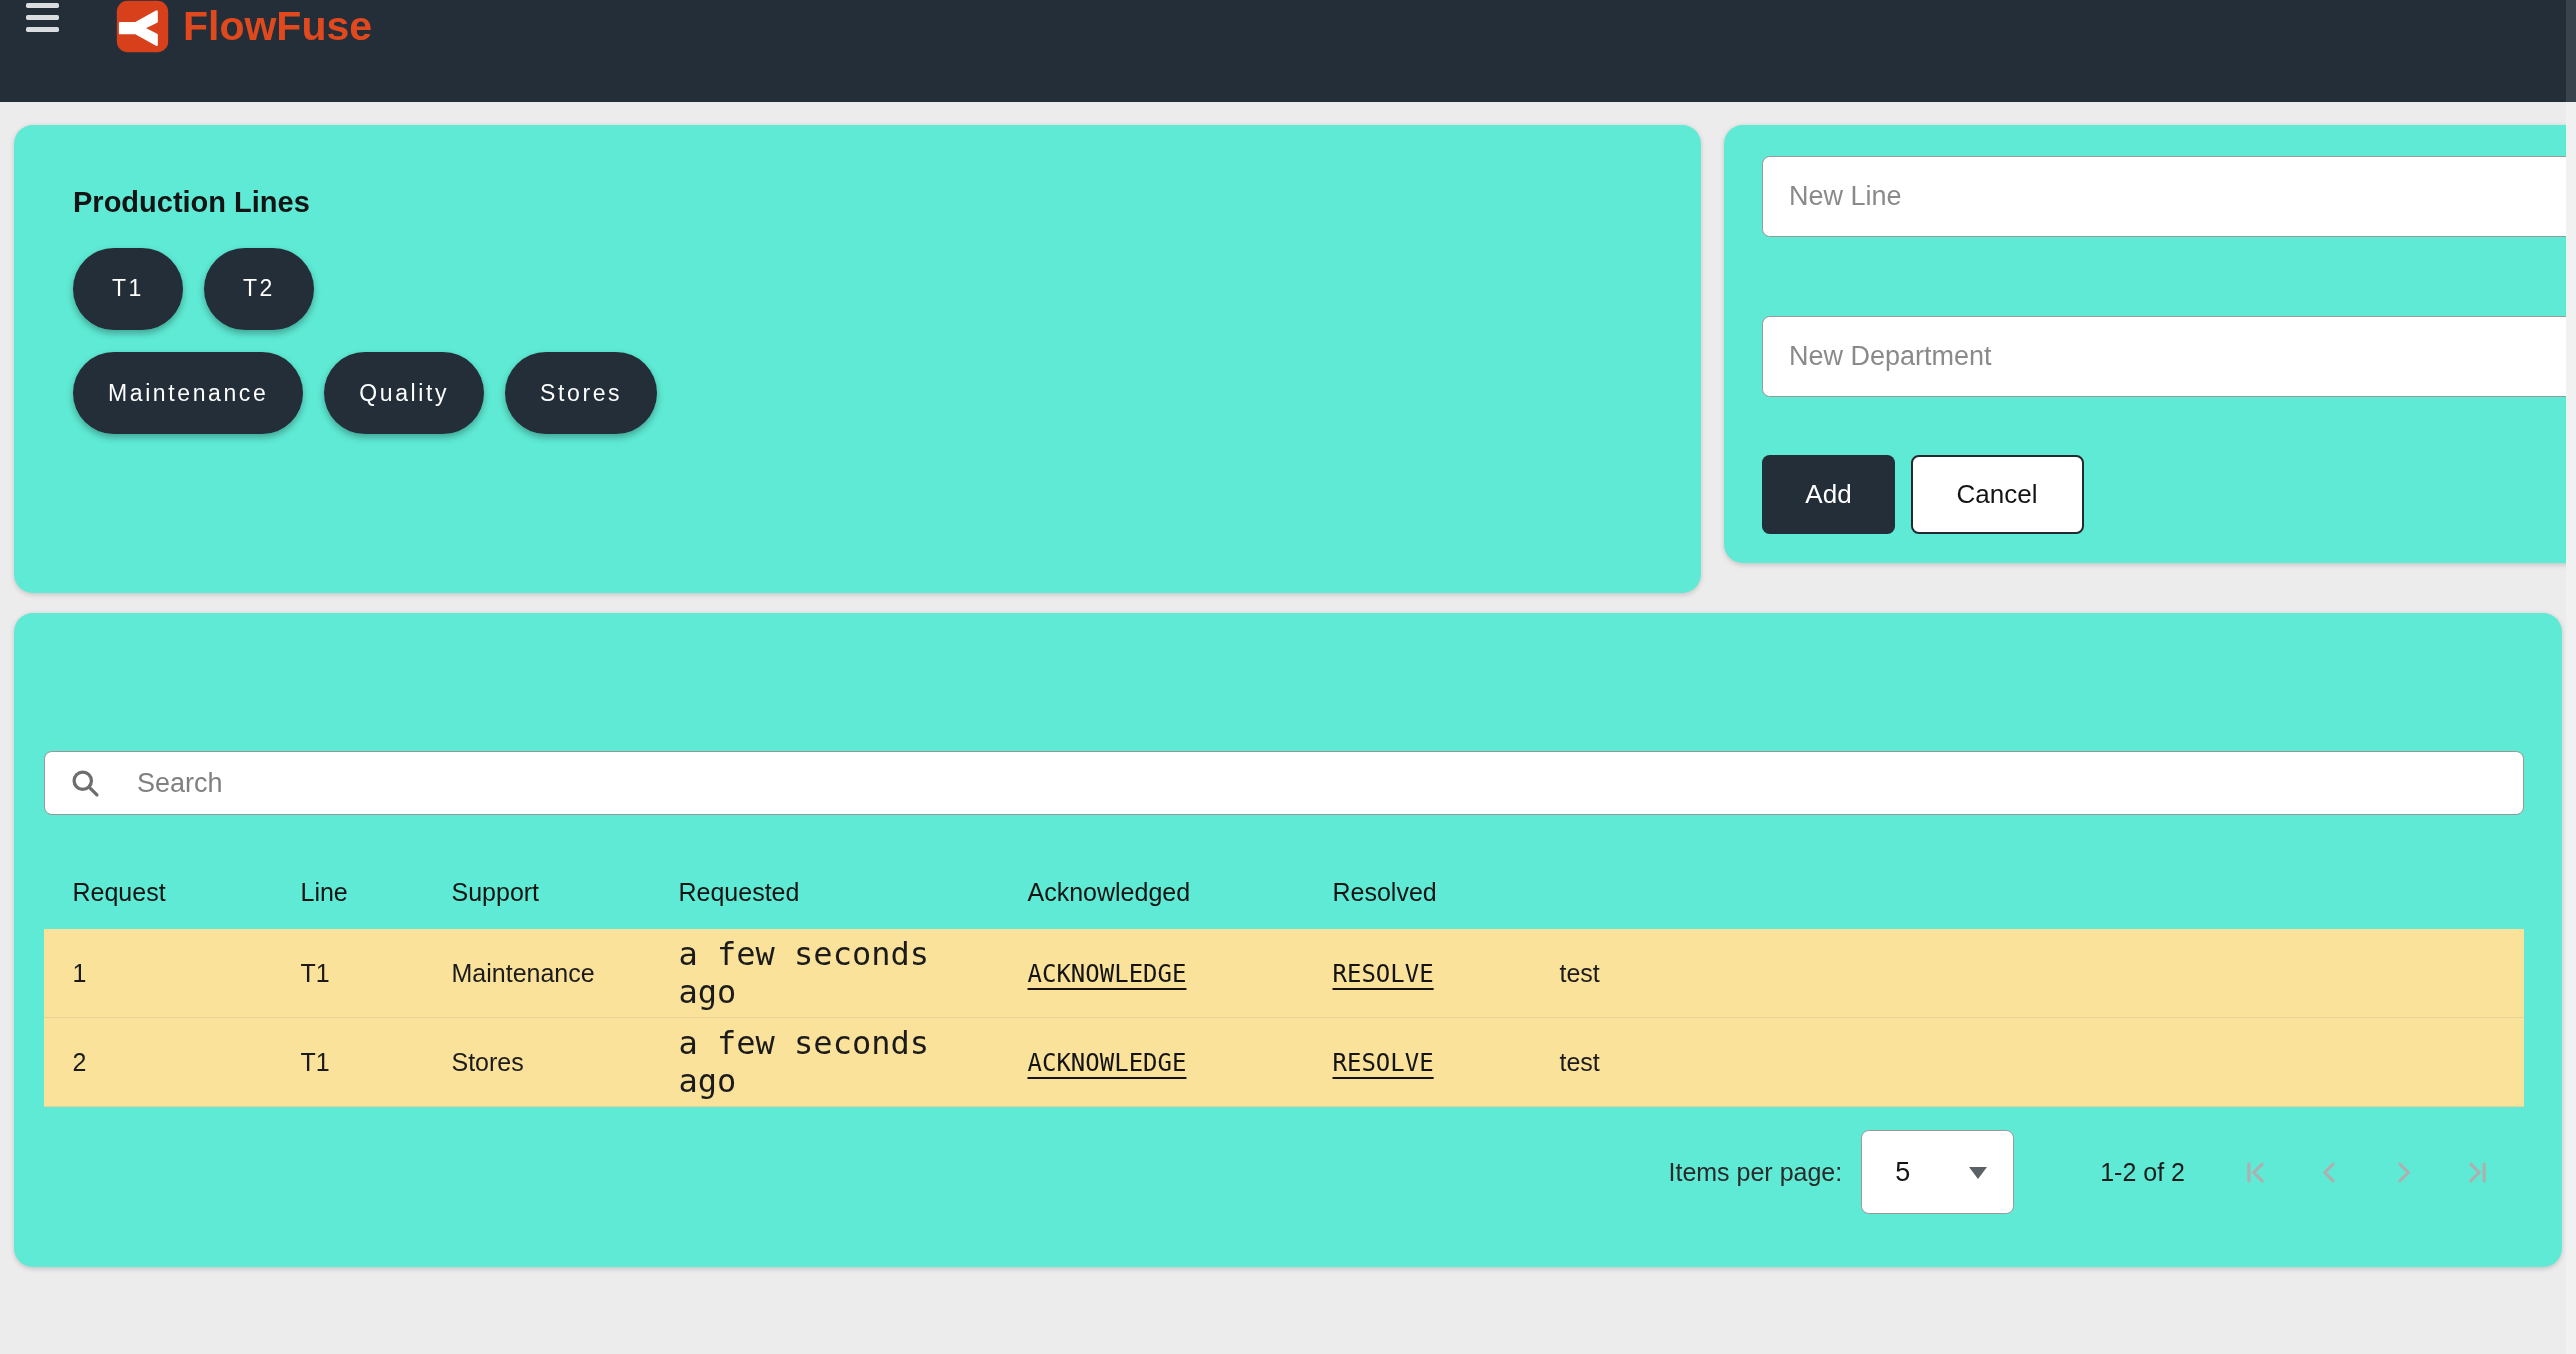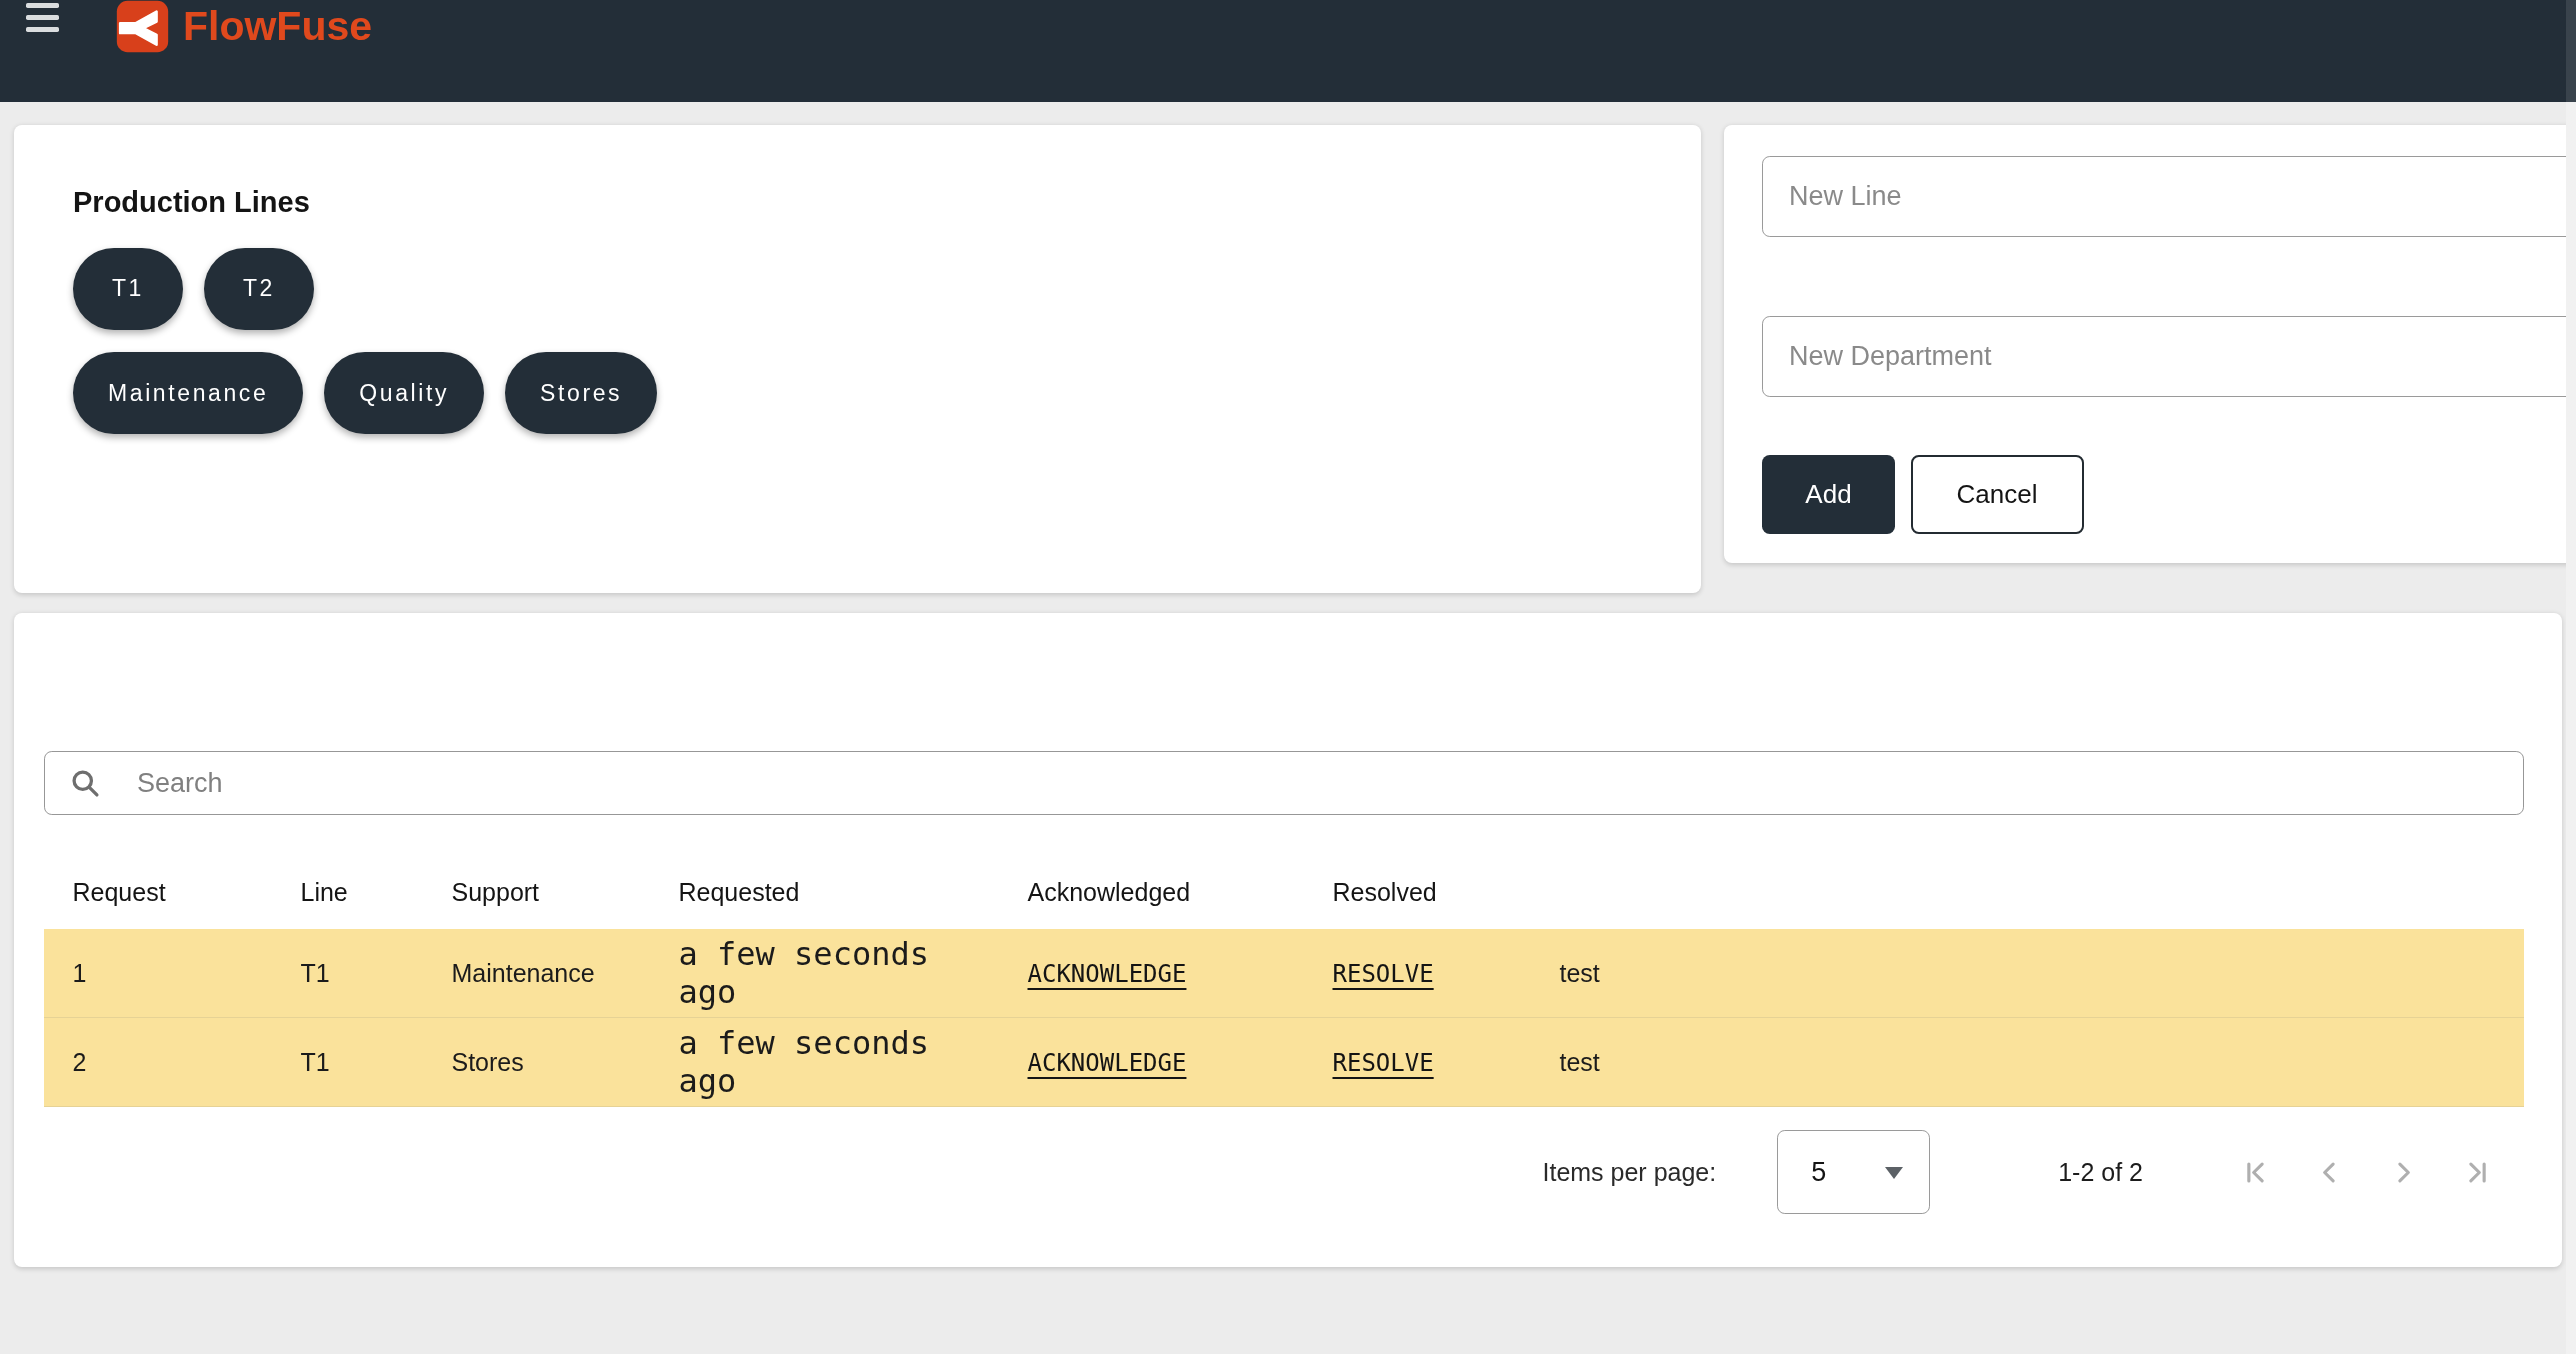--- a/index.html
+++ b/index.html
@@ -22,21 +22,21 @@
   }
   .hamburger span { display:block; width:33px; height:4.3px; background:#DADDDF; border-radius:1.7px; }
   .logo { display:flex; align-items:center; margin-left:55px; }
   .logo svg { width:53px; height:53px; }
   .logo-text {
     margin-left:14px; font-size:41px; font-weight:bold; color:#E0491D; letter-spacing:0px;
   }
 
   
   .card {
-    position:absolute; background:#ffffff; border-radius:8px;
+    position:absolute; background:#5eead4; border-radius:19px;
     box-shadow:0 1.7px 5.2px rgba(0,0,0,0.16);
   }
   #lines-card  { left:14px;   top:125px; width:1687px; height:468px; padding:60px 0 0 59px; }
   #form-card   { left:1724px; top:125px; width:962px;  height:438px; padding:31px 38px; }
   #table-card  { left:14px;   top:613px; width:2548px; height:654px; }
 
   
   .section-title { font-size:29px; font-weight:bold; color:#141414; line-height:1.2; }
   .chip-row { display:flex; gap:21px; margin-top:28px; }
   .chip {
@@ -98,21 +98,21 @@
   .td.mono { font-family:"DejaVu Sans Mono", monospace; font-size:32px; }
   .action-link {
     font-family:"DejaVu Sans Mono", monospace; font-size:24px; color:#141414;
     text-decoration:underline; text-underline-offset:6px; text-decoration-thickness:1.7px;
     cursor:pointer;
   }
 
   
   .tfoot {
     position:absolute; right:69px; top:516px; height:86px;
-    display:flex; align-items:center; font-size:25px; color:#2A2A2A;gap:42px;
+    display:flex; align-items:center; font-size:25px; color:#2A2A2A;
   }
   .select-box {
     position:relative; margin-left:19px; width:153px; height:84px;
     border:1.7px solid #9A9A9A; border-radius:7.8px; background:#fff;
     display:flex; align-items:center; cursor:pointer;
   }
   .select-value { margin-left:33px; font-size:27px; color:#141414; }
   .caret {
     position:absolute; right:26px; top:36px; width:0; height:0;
     border-left:9.5px solid transparent; border-right:9.5px solid transparent;

